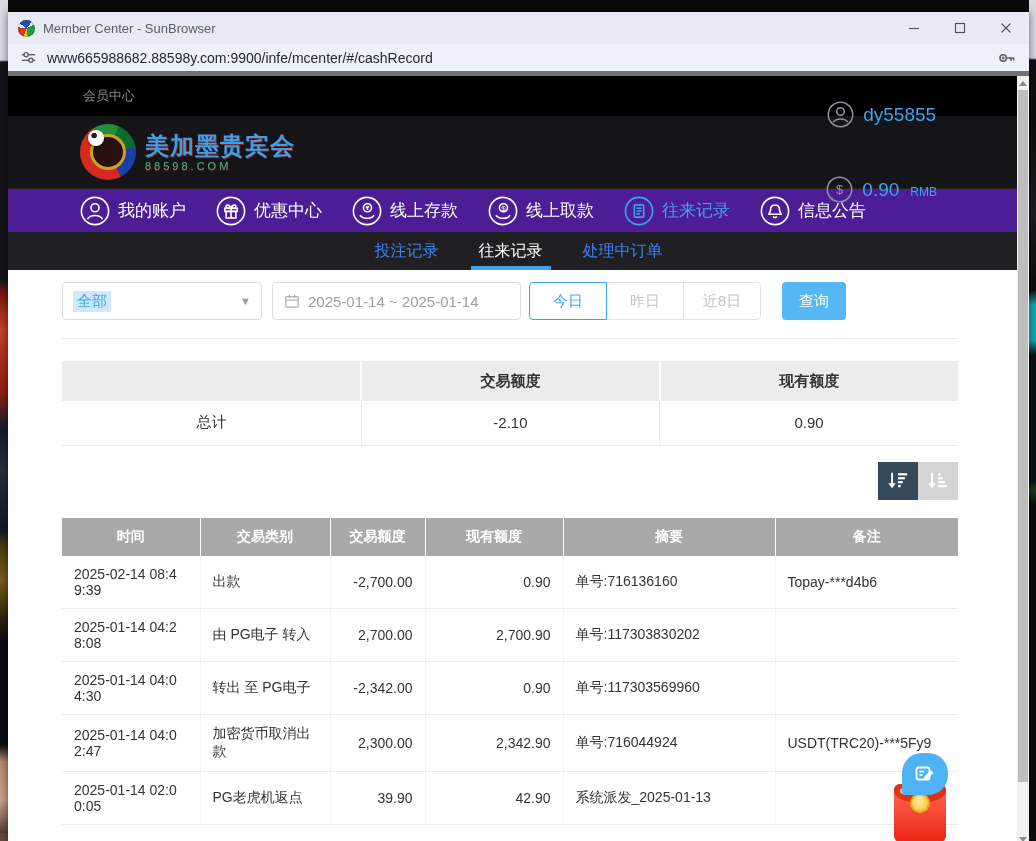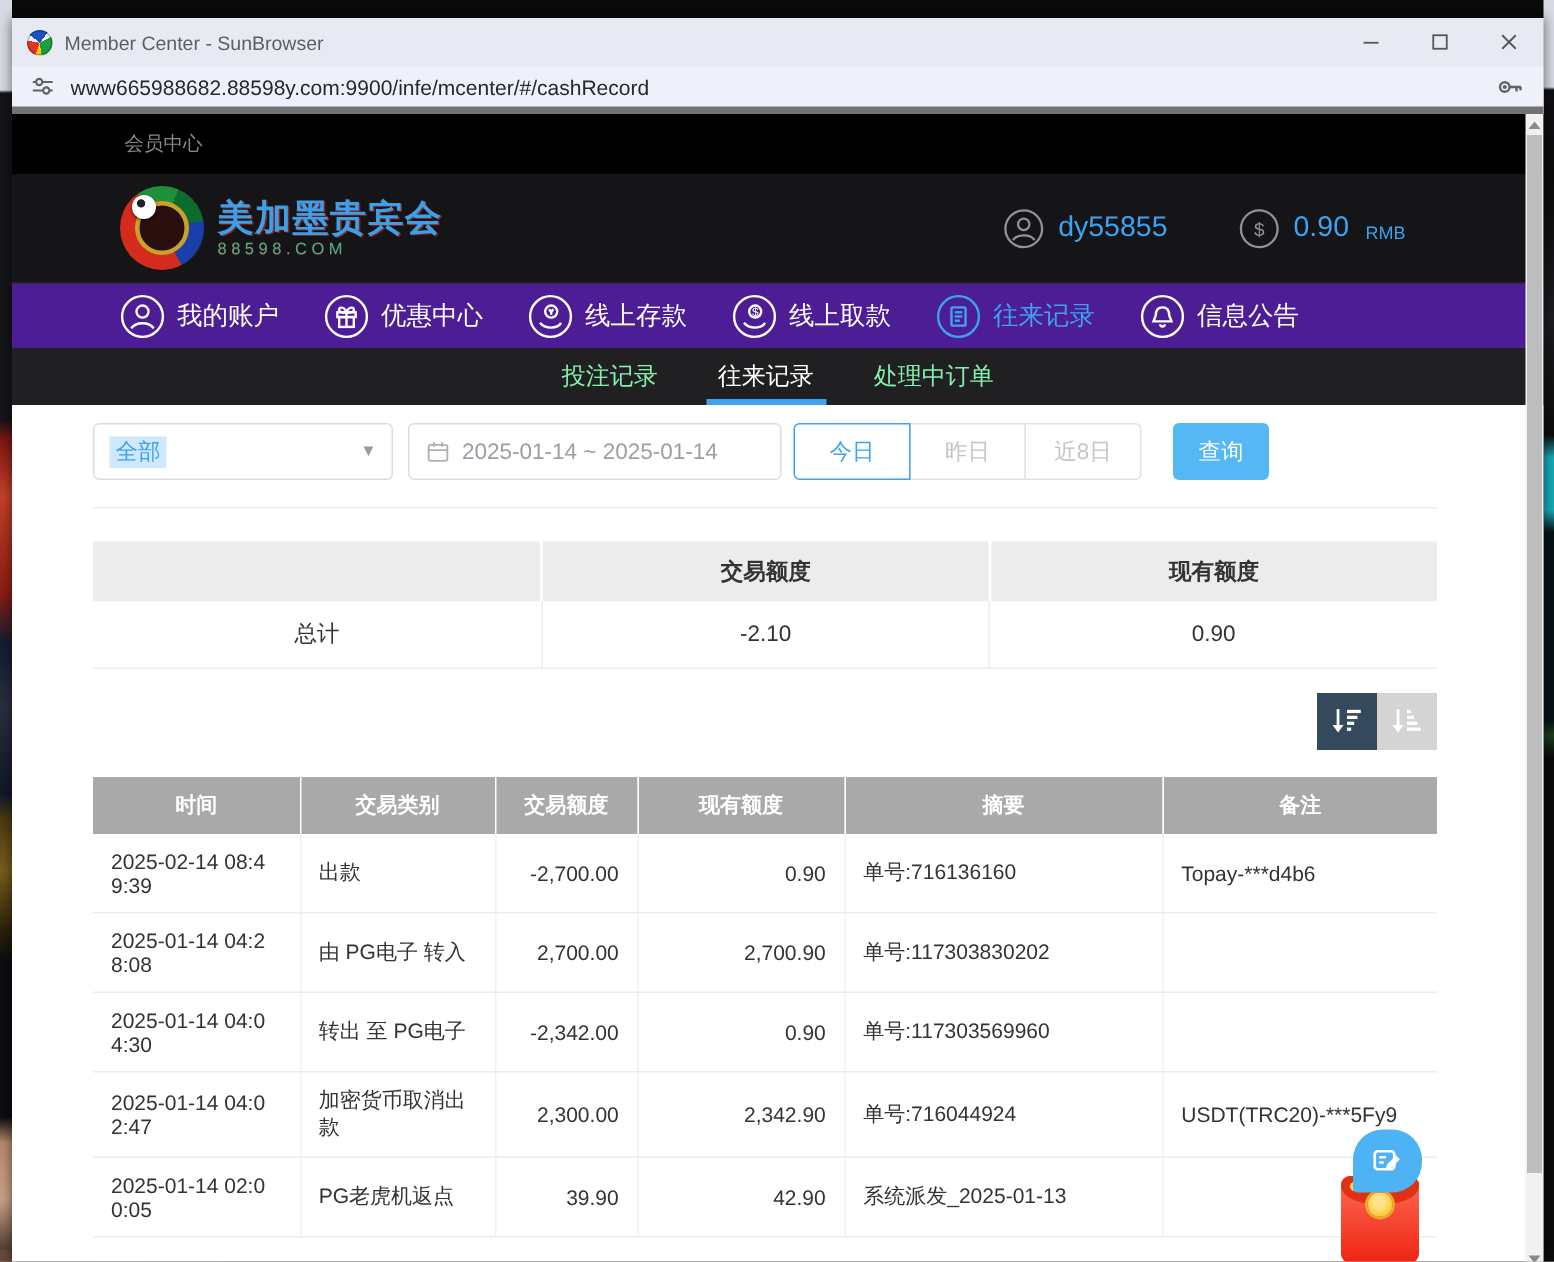--- a/index.html
+++ b/index.html
@@ -59,36 +59,36 @@
   .logo { display:flex; align-items:center; gap:9px; cursor:pointer; }
   .logo-swirl { width:56px; height:56px; border-radius:50%; position:relative; flex:0 0 auto;
     background:conic-gradient(from 210deg,#d42b1e 0 32%,#1f8f3a 32% 48%,#0c6b2e 48% 64%,#1b3faa 64% 84%,#d42b1e 84% 100%); }
   .logo-swirl .chip { position:absolute; left:10px; top:10px; width:36px; height:36px; border-radius:50%;
     background:#2a0f0f; border:3px solid #c9a227; }
   .logo-swirl .ball { position:absolute; left:8px; top:6px; width:16px; height:16px; border-radius:50%;
     background:radial-gradient(circle at 38% 35%,#222 2.5px,#fff 3px); box-shadow:0 1px 2px rgba(0,0,0,.6); }
   .logo-title { font-size:24px; font-weight:bold; color:#3aa0e8; letter-spacing:1px;
     text-shadow:1px 1px 0 #8a1f1f; line-height:1.15; }
   .logo-domain { font-size:11px; letter-spacing:3px; color:#49b08a; text-shadow:0 1px 0 #7c1d1d; }
-  .account { margin-left:auto; display:flex; align-items:center; gap:48px; }
+  .account { margin-left:auto; display:flex; align-items:center; gap:48px;flex-direction:column; }
   .acct-chunk { display:flex; align-items:center; gap:9px; }
   .acct-chunk svg { color:#8d939c; display:block; }
   .acct-name, .acct-balance { font-size:19px; color:var(--accent); font-weight:500; }
   .acct-currency { font-size:12px; color:var(--accent); margin-left:2px; align-self:center; padding-top:5px; }
 
   
   .navbar { height:44px; background:#4c1d95; border-top:1px solid #232326;
     display:flex; align-items:center; gap:30px; padding-left:72px; }
   .nav-item { display:flex; align-items:center; gap:8px; color:#fff; font-size:17px; cursor:pointer; }
   .nav-item svg { display:block; color:inherit; }
   .nav-item.active { color:var(--accent); }
 
   
   .tabrow { height:38px; background:#202022; display:flex; justify-content:center; gap:36px; }
-  .tab { display:flex; align-items:center; color:#86efac; font-size:16px; position:relative; cursor:pointer; padding:0 2px; }
+  .tab { display:flex; align-items:center; color:#3b82f6; font-size:16px; position:relative; cursor:pointer; padding:0 2px; }
   .tab.active { color:#fff; }
   .tab.active::after { content:""; position:absolute; left:-6px; right:-6px; bottom:0; height:4px; background:var(--accent); }
 
   
   .content { background:#fff; height:574px; padding:12px 71px 0 54px; position:relative; }
 
   .filter-row { display:flex; align-items:center; height:38px; }
   .select-box { width:200px; height:38px; border:1px solid #dcdcdc; border-radius:4px;
     display:flex; align-items:center; padding:0 10px; cursor:pointer; background:#fff; }
   .type-value { font-size:15px; color:var(--accent); background:#cfe8fb; padding:1px 4px; }

